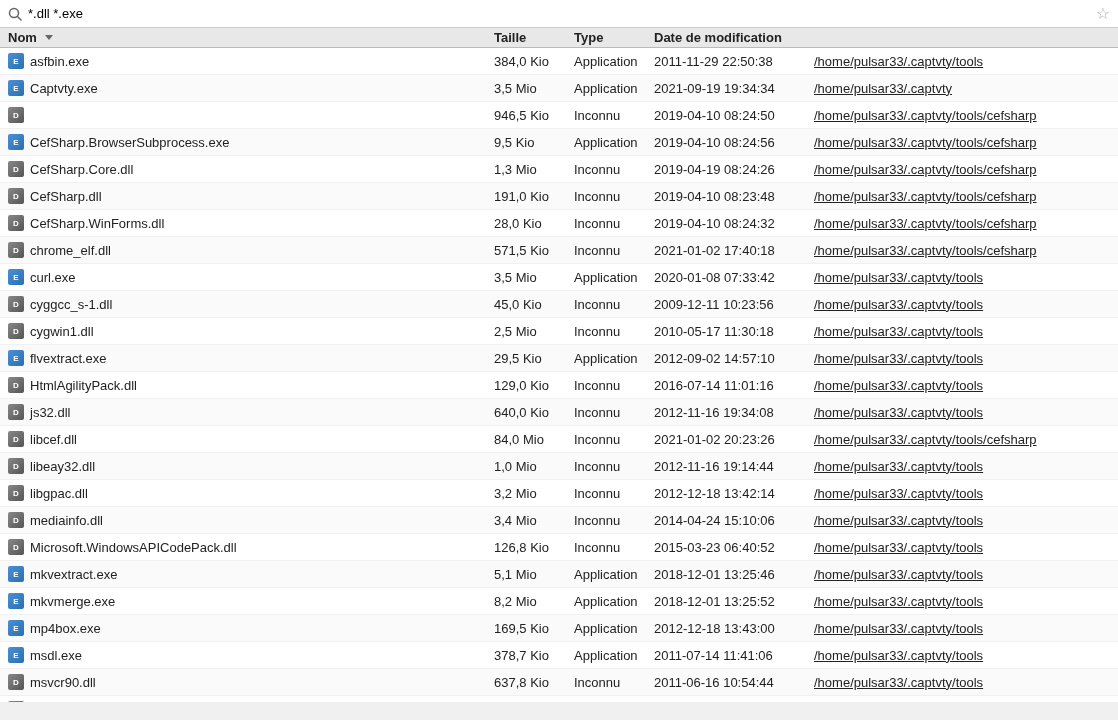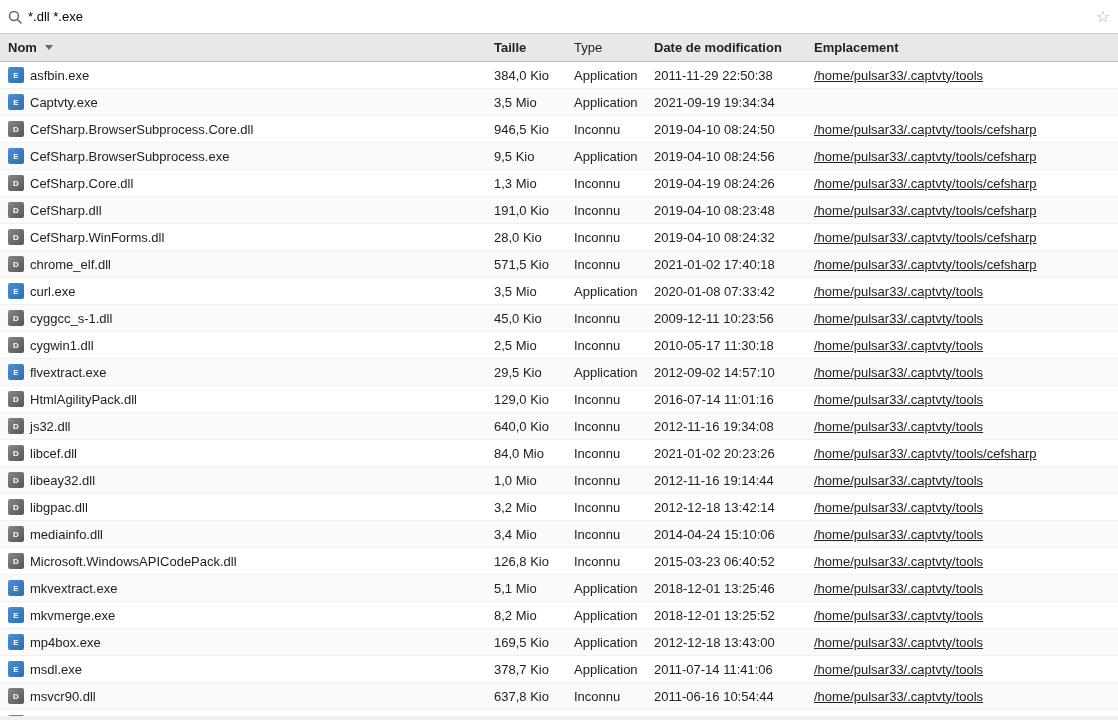--- a/index.html
+++ b/index.html
@@ -13,21 +13,21 @@
       overflow: hidden;
     }
 
     
     .search-bar {
       display: flex;
       align-items: center;
       background: white;
       border-bottom: 1px solid #ccc;
       padding: 0 8px;
-      height: 34px;
+      height: 28px;
       gap: 6px;
     }
     .search-icon-wrap {
       color: #666;
       font-size: 14px;
       display: flex;
       align-items: center;
     }
     .search-input {
       flex: 1;
@@ -41,42 +41,42 @@
       font-size: 16px;
       cursor: pointer;
     }
 
     
     .table-header {
       display: flex;
       background: #e8e8e8;
       border-bottom: 1px solid #bbb;
       padding: 4px 0;
-      height: 28px;
+      height: 20px;
       align-items: center;
     }
     .col-nom {
       width: 490px;
       padding-left: 8px;
       font-weight: 600;
       display: flex;
       align-items: center;
       gap: 4px;
       flex-shrink: 0;
     }
     .col-taille {
       width: 80px;
       padding-left: 4px;
       font-weight: 700;
       flex-shrink: 0;
     }
     .col-type {
       width: 80px;
       padding-left: 4px;
-      font-weight: 400;
+      font-weight: 700;
       flex-shrink: 0;
     }
     .col-date {
       width: 160px;
       padding-left: 4px;
       font-weight: 600;
       flex-shrink: 0;
     }
     .col-emplacement {
       flex: 1;
@@ -196,23 +196,20 @@
   </div>
   <div class="col-taille">
     <span>Taille</span>
   </div>
   <div class="col-type">
     <span>Type</span>
   </div>
   <div class="col-date">
     <span>Date de modification</span>
   </div>
-  <div class="col-emplacement">
-    <span>Emplacement</span>
-  </div>
 </div>
 
 <div class="table-body" id="table-body">
 <div class="table-row">
     <div class="cell-nom">
       <span class="file-icon icon-exe">E</span>
       <span>asfbin.exe</span>
     </div>
     <div class="cell-taille">384,0 Kio</div>
     <div class="cell-type">Application</div>
@@ -220,25 +217,25 @@
     <div class="cell-emplacement">/home/pulsar33/.captvty/tools</div>
   </div>
     <div class="table-row">
     <div class="cell-nom">
       <span class="file-icon icon-exe">E</span>
       <span>Captvty.exe</span>
     </div>
     <div class="cell-taille">3,5 Mio</div>
     <div class="cell-type">Application</div>
     <div class="cell-date">2021-09-19 19:34:34</div>
-  </div>
-    <div class="table-row">
-    <div class="cell-nom">
-      <span class="file-icon icon-dll">D</span>
-      <span>CefSharp.BrowserSubprocess.Core.dll</span>
+    <div class="cell-emplacement">/home/pulsar33/.captvty</div>
+  </div>
+    <div class="table-row">
+    <div class="cell-nom">
+      <span class="file-icon icon-dll">D</span>
     </div>
     <div class="cell-taille">946,5 Kio</div>
     <div class="cell-type">Inconnu</div>
     <div class="cell-date">2019-04-10 08:24:50</div>
     <div class="cell-emplacement">/home/pulsar33/.captvty/tools/cefsharp</div>
   </div>
     <div class="table-row">
     <div class="cell-nom">
       <span class="file-icon icon-exe">E</span>
       <span>CefSharp.BrowserSubprocess.exe</span>

